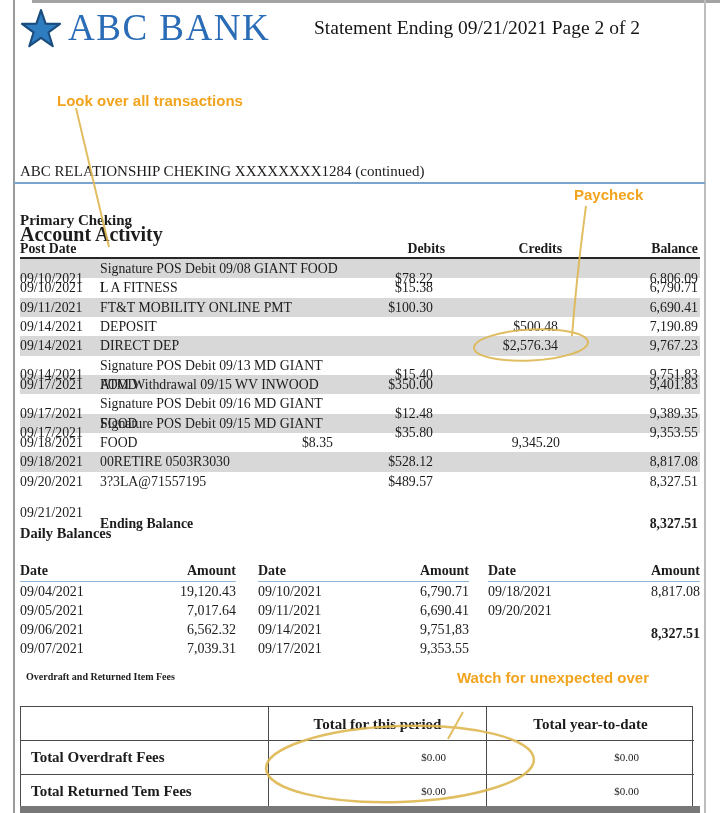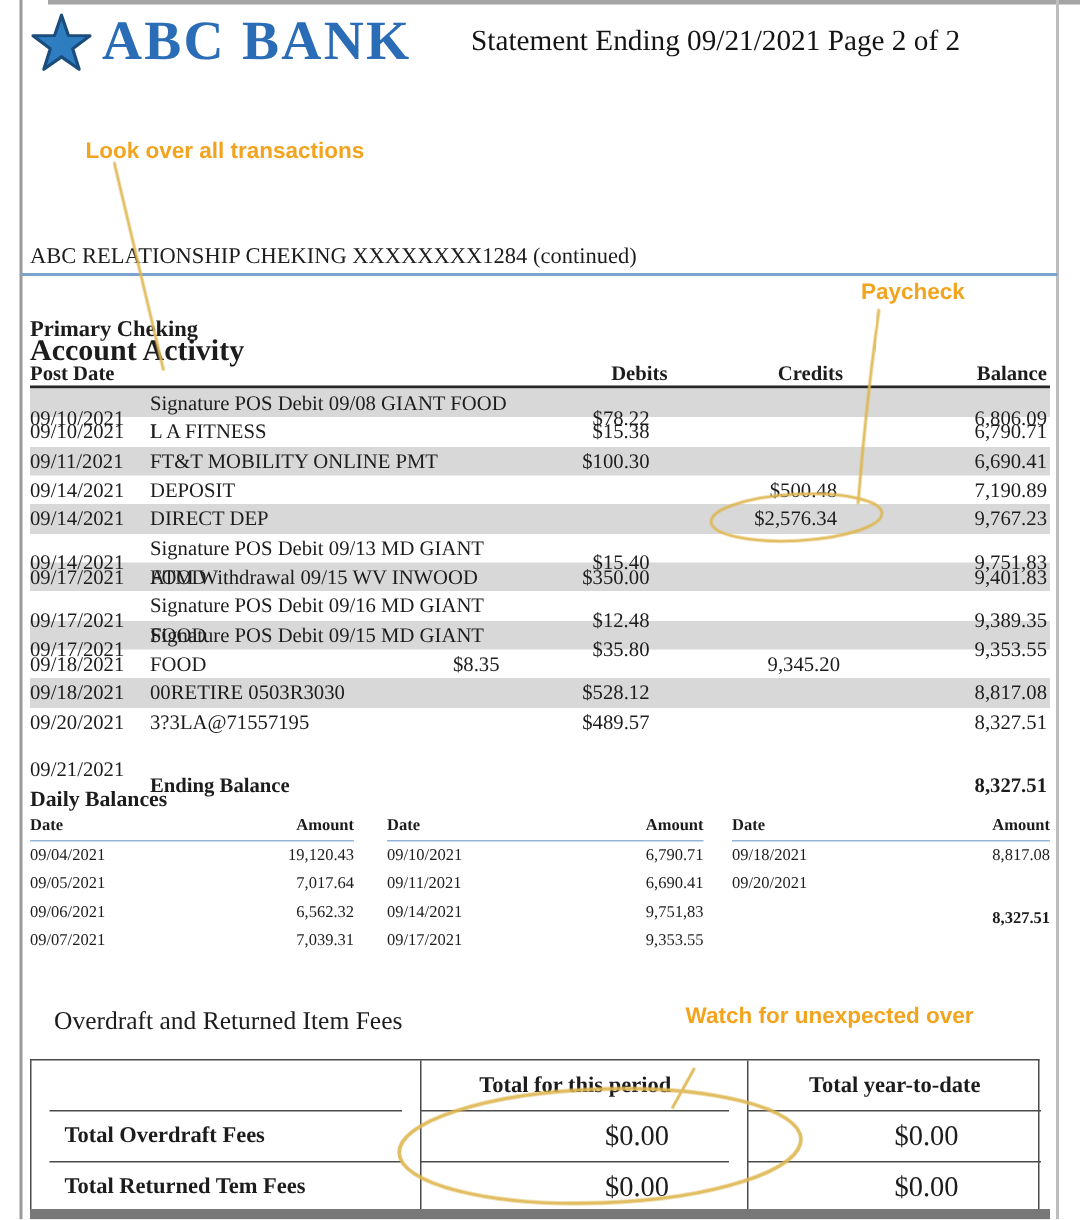--- a/index.html
+++ b/index.html
@@ -7,21 +7,21 @@
         font-family:"Liberation Serif", serif;color:#1c1c1c;}
   .abs{position:absolute;}
 
   
   .edge-left{left:13px;top:0;width:2px;height:813px;background:#9a9a9a;}
   .edge-right{left:704px;top:0;width:2px;height:813px;background:#bdbdbd;}
   .edge-top{left:32px;top:0;width:688px;height:3px;background:#8d8d8d;opacity:.8;}
 
   
   .logo-star{left:20px;top:8px;width:42px;height:42px;}
-  .bank-name{left:68px;top:6px;font-size:37px;font-weight:bold;color:#2a6db6;letter-spacing:1.5px;}
+  .bank-name{left:68px;top:6px;font-size:37px;font-weight:normal;color:#2a6db6;letter-spacing:1.5px;}
   .statement-title{left:314px;top:17px;font-size:19.5px;color:#141414;}
 
   
   .note{font-family:"Liberation Sans", sans-serif;font-weight:bold;font-size:15px;color:#f2a41e;z-index:6;}
   .note-transactions{left:57px;top:92px;}
   .note-paycheck{left:574px;top:186px;}
   .note-fees{left:457px;top:669px;}
   .marks{left:0;top:0;width:720px;height:813px;z-index:5;pointer-events:none;}
 
   
@@ -36,39 +36,39 @@
   .a-head{height:17px;line-height:15px;font-weight:bold;border-bottom:2px solid #262626;}
   .a-row.gray{background:#d8d8d8;}
   .c-right{text-align:right;}
   .c-debit{padding-right:12px;}
   .c-credit{padding-right:4px;}
   .c-bal{padding-right:2px;}
   .bold{font-weight:bold;margin-top:23px;}
 
   
   .db-title{left:20px;top:525px;font-size:14.5px;font-weight:bold;}
-  .db-wrap{left:20px;top:543px;width:680px;display:flex;font-size:11px;}
+  .db-wrap{left:20px;top:564px;width:680px;display:flex;font-size:14px;}
   .db-group{display:block;}
   .db-g1{width:216px;margin-right:22px;}
   .db-g2{width:211px;margin-right:19px;}
   .db-g3{width:212px;}
   .db-row{display:grid;grid-template-columns:100px auto;height:19.3px;line-height:19.3px;}
   .db-head{font-weight:bold;height:16.5px;line-height:14.5px;border-bottom:1.5px solid #93b5d7;}
 
   
-  .fees-title{left:36px;top:671px;font-size:17px;font-weight:normal;}
+  .fees-title{left:26px;top:671px;font-size:10px;font-weight:bold;}
   .fees-table{left:20px;top:706px;width:673px;border:1.5px solid #4a4a4a;border-bottom:none;box-sizing:border-box;font-size:15px;}
   .f-row{display:grid;grid-template-columns:247px 218px 208px;}
-  .f-row > div{box-sizing:border-box;margin-left:12px;}
+  .f-row > div{box-sizing:border-box;}
   .f-head > div{height:34px;line-height:34px;text-align:center;font-weight:bold;border-bottom:1.5px solid #4a4a4a;}
   .f-body > div{height:33px;line-height:33px;}
   .f-body.second > div{border-top:1px solid #4a4a4a;}
   .f-col2,.f-col3{border-left:1px solid #4a4a4a;}
   .f-label{font-weight:bold;padding-left:10px;}
-  .f-val{text-align:right;font-size:19px;}
+  .f-val{text-align:right;font-size:11px;}
   .f-val.p{padding-right:40px;}
   .f-val.y{padding-right:55px;}
   .bottom-bar{left:20px;top:806px;width:680px;height:7px;background:#787878;}
 </style>
 </head>
 <body>
 
 <div class="page">
 
   <div class="abs edge-top"></div>

